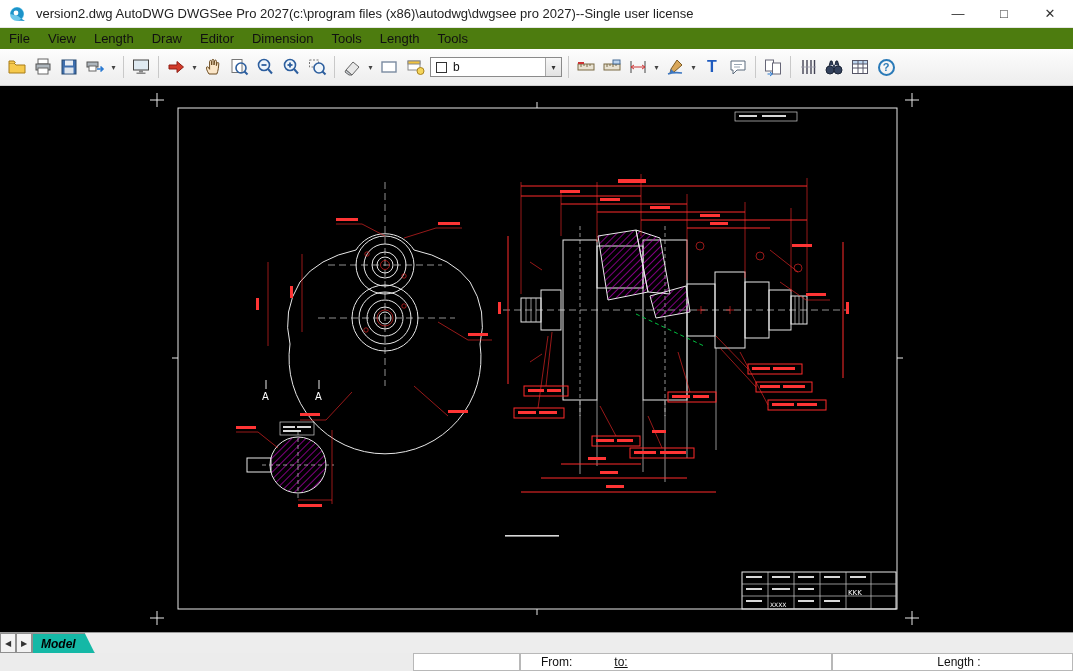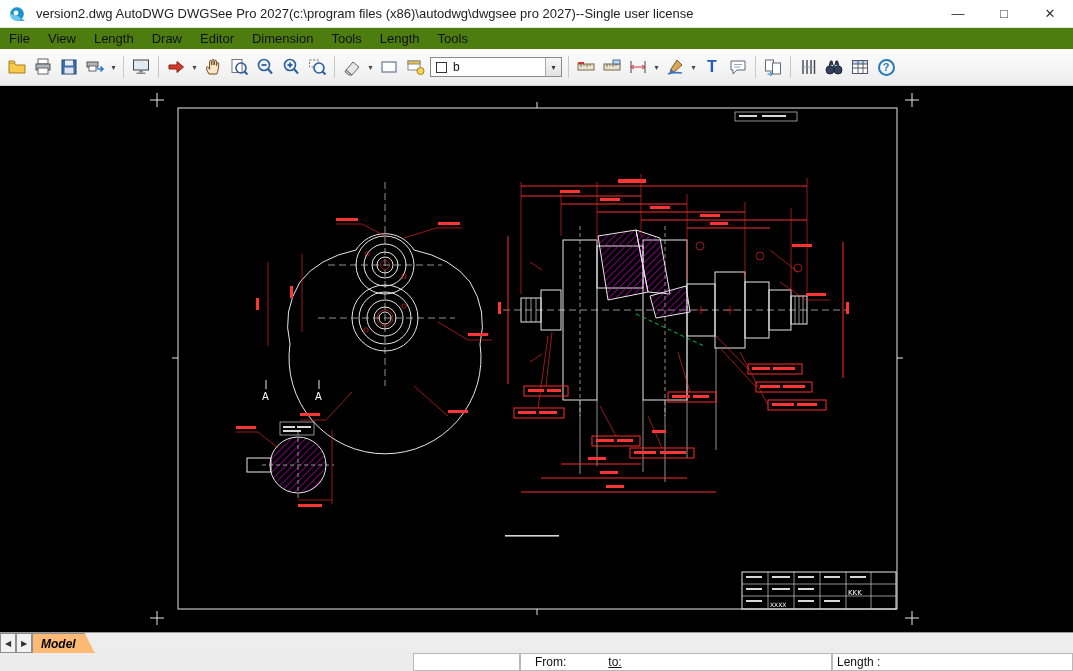--- a/index.html
+++ b/index.html
@@ -28,29 +28,29 @@
   .ttext { font-size:16px; font-weight:bold; color:#1f5bbf; }
   .thelp { width:17px; height:17px; border:2px solid #2a7ab8; border-radius:50%; color:#2a7ab8; font-size:11px; font-weight:bold; display:flex; align-items:center; justify-content:center; }
 
   
   .canvas { height:546px; background:#000; position:relative; }
   .canvas svg { display:block; }
 
   
   .tabbar { height:21px; background:#ededed; border-top:1px solid #9a9a9a; display:flex; align-items:stretch; }
   .nav-btn { width:16px; border:1px solid #8f8f8f; background:#f2f2f2; font-size:8px; color:#333; display:flex; align-items:center; justify-content:center; }
-  .tab-model { background:#fdba74; border:1px solid #8f8f8f; border-bottom:none; font-size:12px; font-weight:bold; font-style:italic; color:#000; padding:0 18px 0 8px; display:flex; align-items:center; clip-path:polygon(0 0, calc(100% - 10px) 0, 100% 100%, 0 100%); }
+  .tab-model { background:#14b8a6; border:1px solid #8f8f8f; border-bottom:none; font-size:12px; font-weight:bold; font-style:italic; color:#000; padding:0 18px 0 8px; display:flex; align-items:center; clip-path:polygon(0 0, calc(100% - 10px) 0, 100% 100%, 0 100%); }
 
   
   .statusbar { height:18px; background:#ececec; display:flex; font-size:12px; color:#111; }
   .s-spacer { width:413px; }
   .s-cell { background:#fff; border:1px solid #b8b8b8; display:flex; align-items:center; }
   .c1 { width:107px; }
-  .c2 { width:312px; padding-left:14px; }
-  .c3 { flex:1; padding-left:4px; }
+  .c2 { width:312px; padding-left:20px; }
+  .c3 { flex:1; padding-left:13px;justify-content:center; }
   .to-label { margin-left:42px;text-decoration:underline; }
 </style>
 </head>
 <body>
 
 <div class="titlebar">
   <svg class="app-icon" viewBox="0 0 20 18">
     <circle cx="9" cy="9" r="7" fill="#6cc7ea"></circle>
     <path d="M2.5 9 A6.5 6.5 0 1 1 9 15.5 L17 16 Q12 13 10 11 Z" fill="#1d93c9"></path>
     <circle cx="8" cy="8" r="2.4" fill="#fff"></circle>

